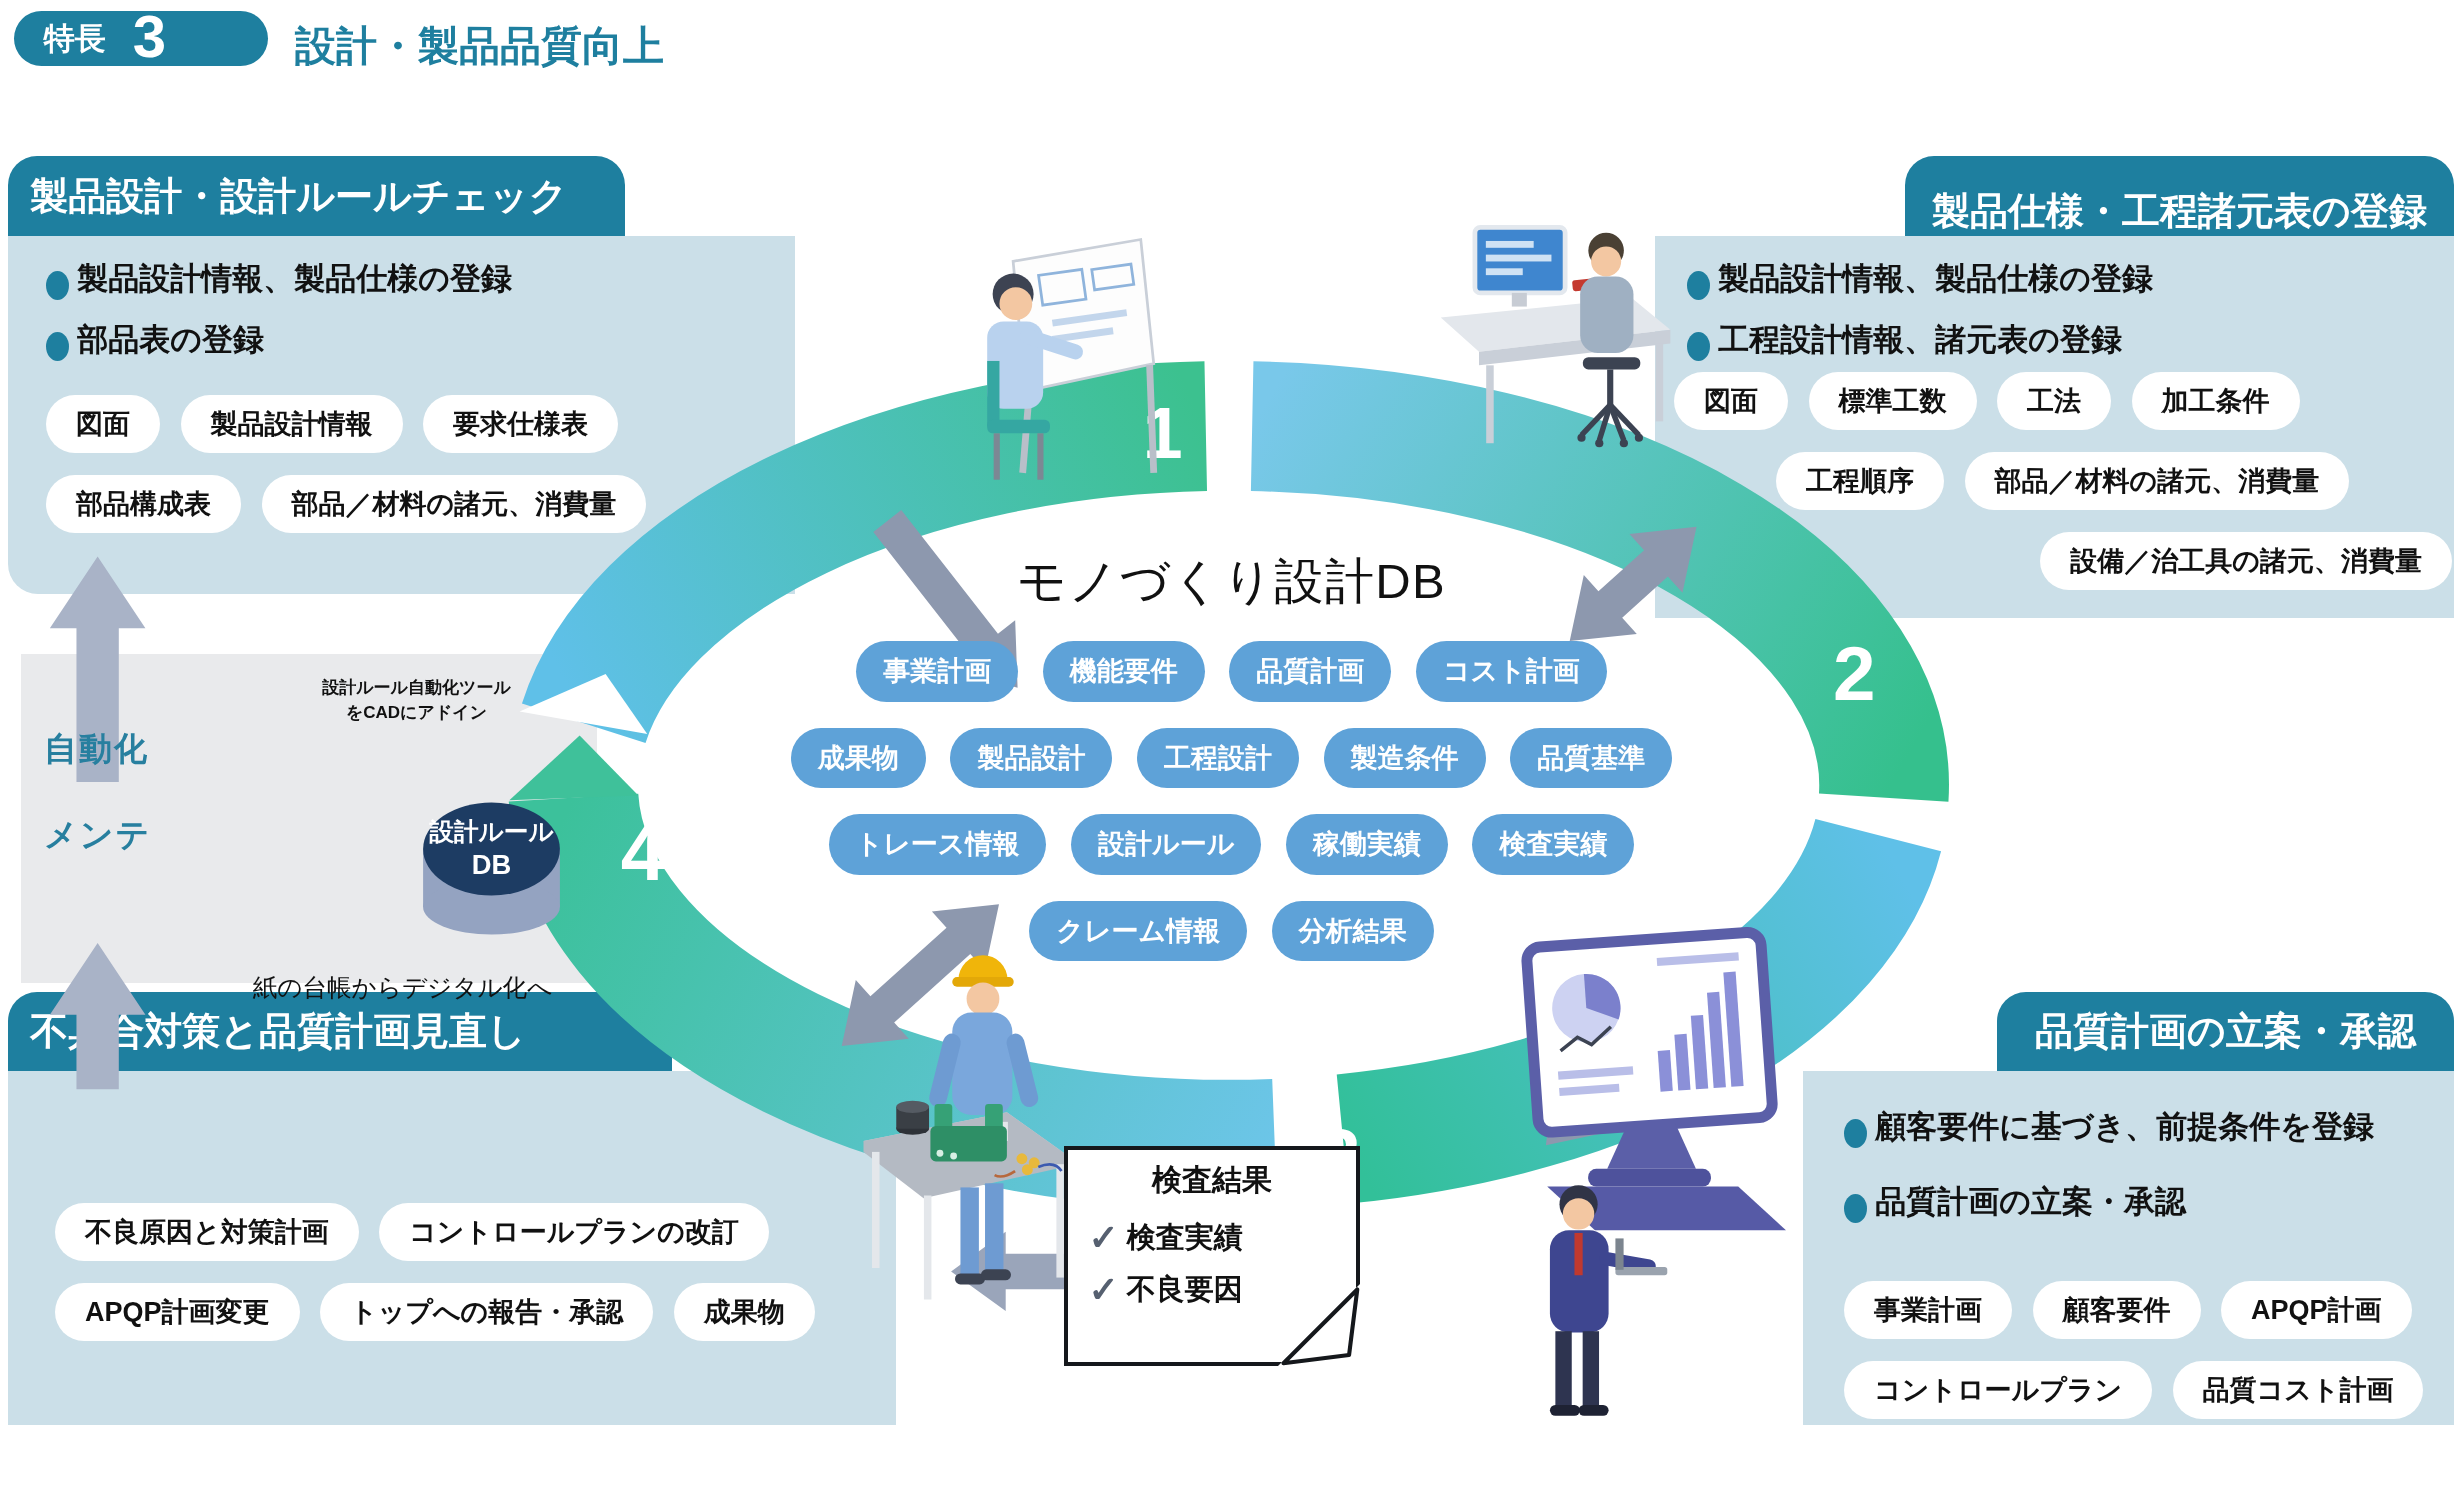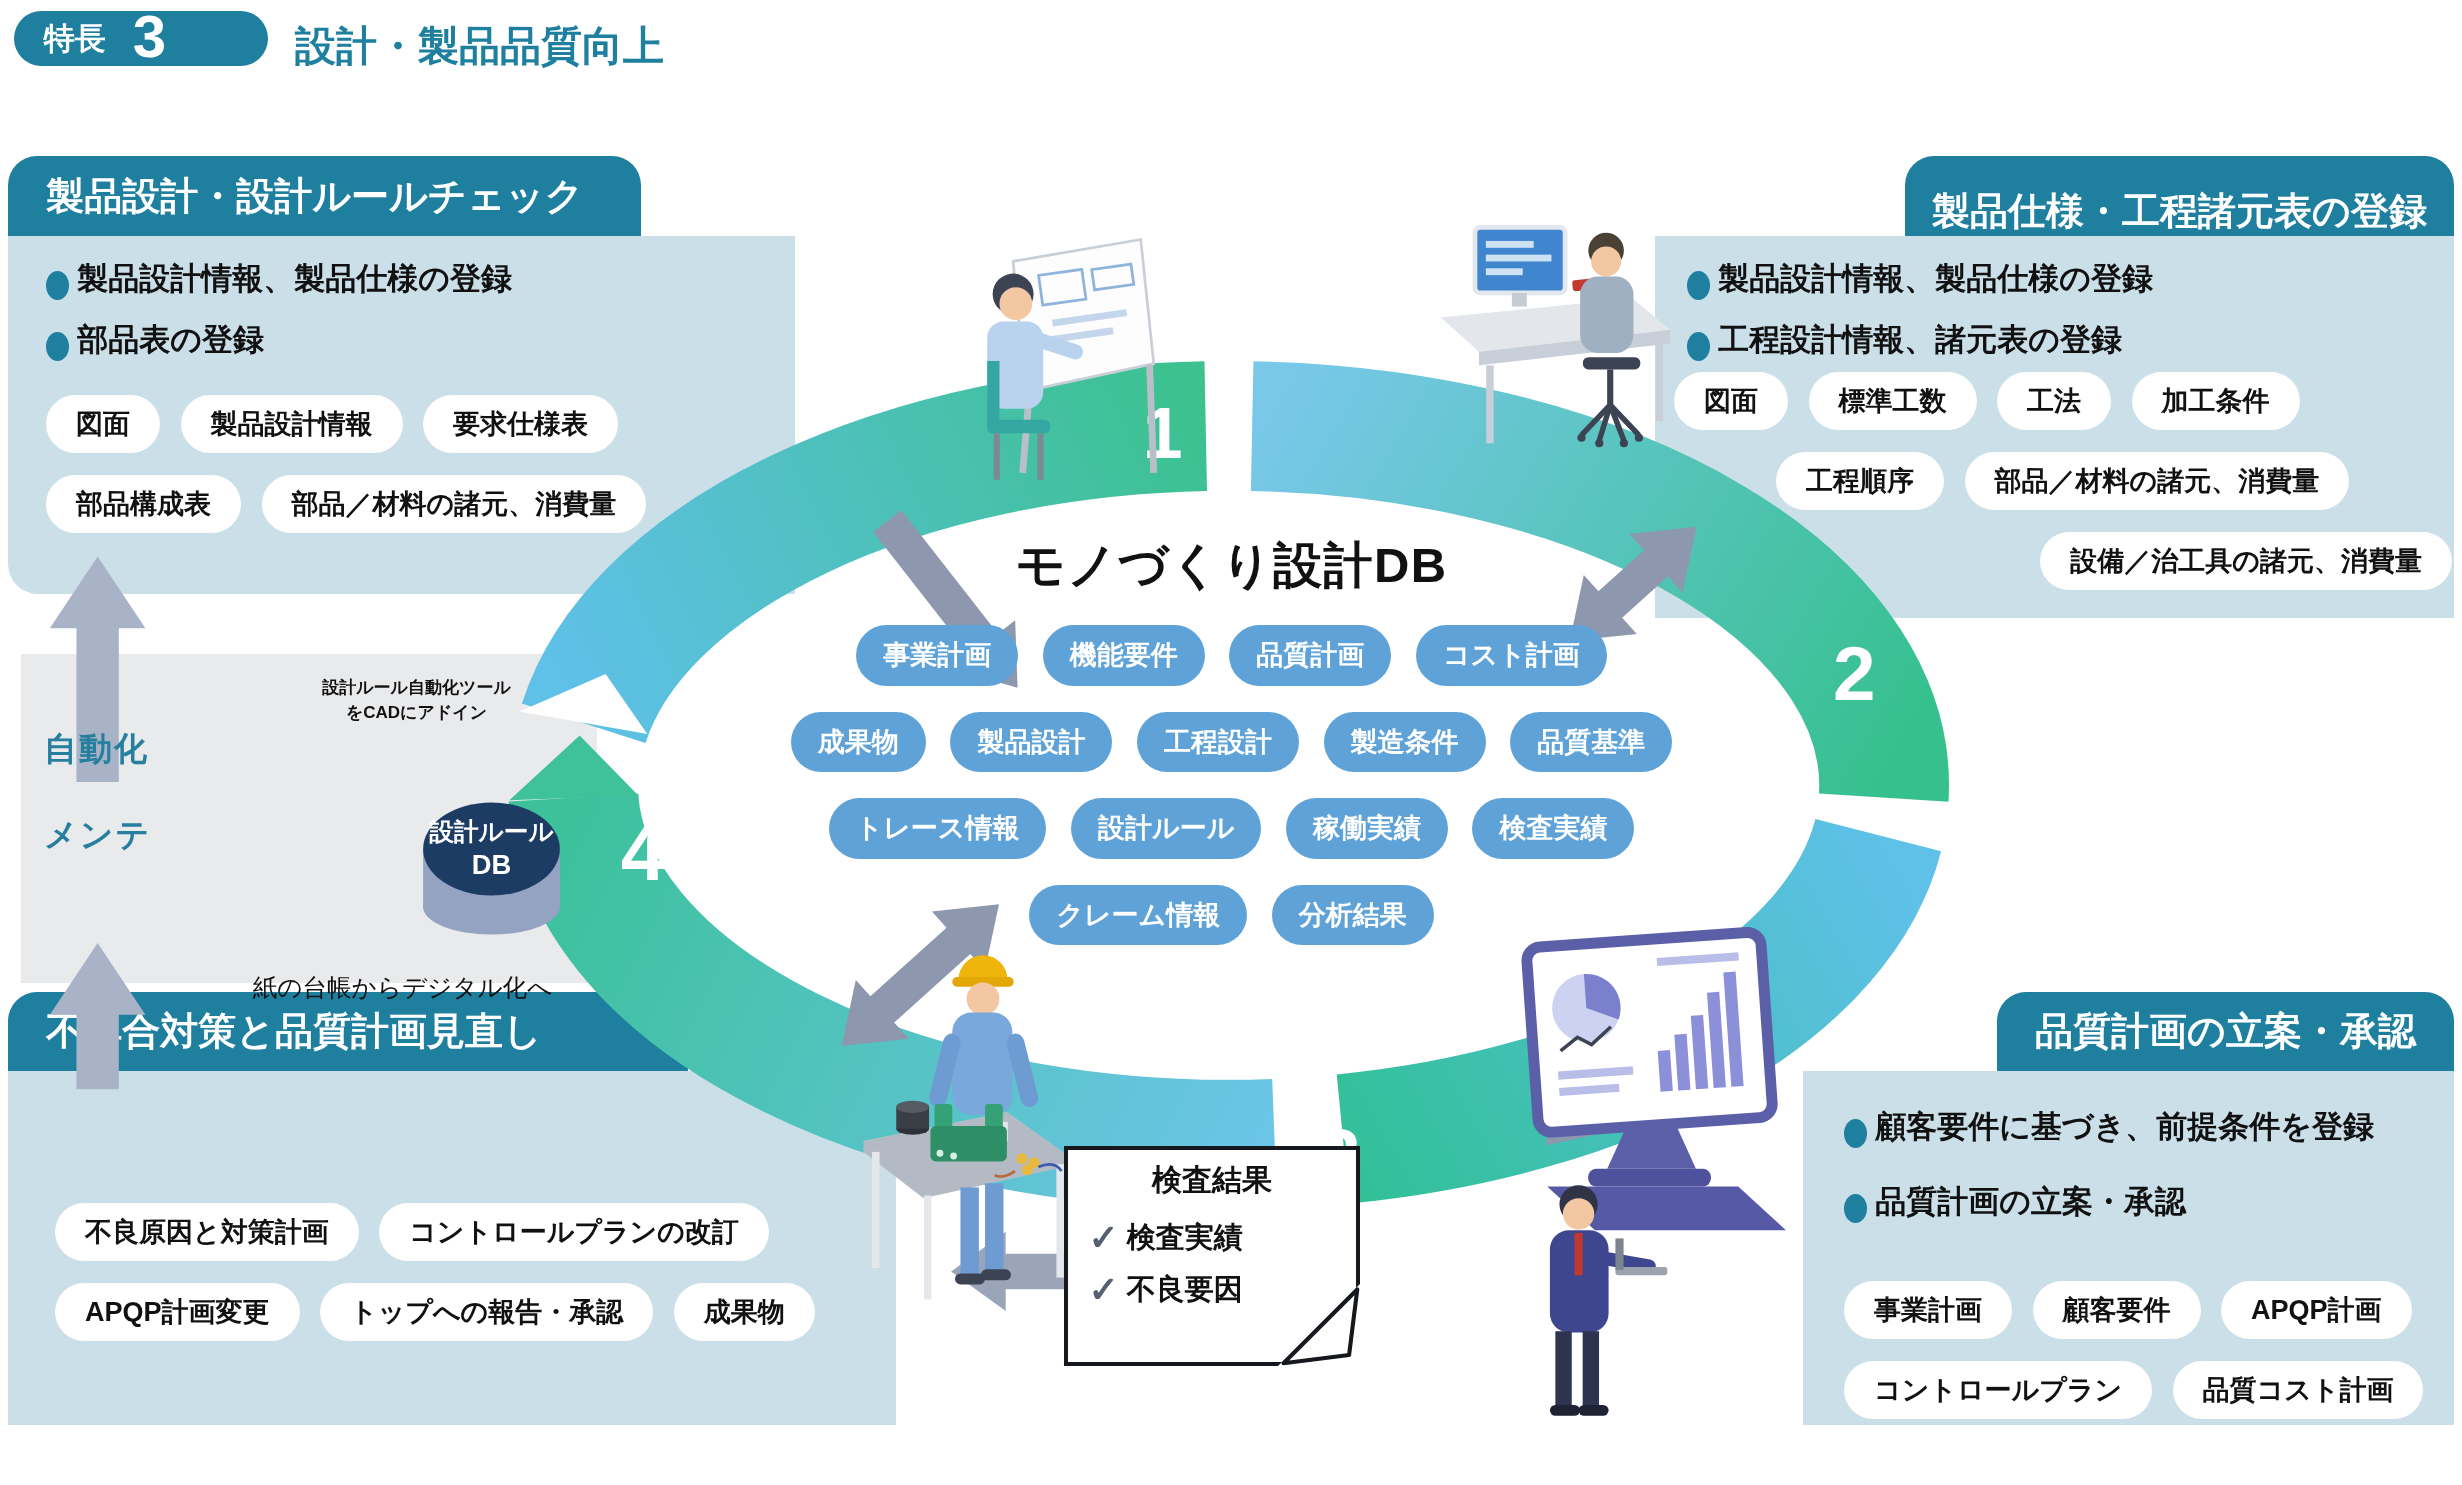--- a/index.html
+++ b/index.html
@@ -1,20 +1,20 @@
 <!DOCTYPE html>
 <html style="font-size:11px"><head>
 <meta charset="utf-8">
 <style>
   html,body{margin:0;padding:0;background:#fff;}
   .stage{position:relative;width:2462px;height:1486px;background:#fff;overflow:hidden;
          font-family:"Liberation Sans",sans-serif;color:#111;}
   .panel-header{position:absolute;background:#1e7f9f;color:#fff;font-weight:800;font-size:38px;
                 display:flex;align-items:center;border-radius:29px 29px 0 0;z-index:1;}
-  .ph-left{padding-left:38px;}
+  .ph-left{padding-left:22px;}
   .ph-center{justify-content:center;}
   .panel-body{position:absolute;background:#cbdfe8;z-index:1;}
   .rb-bl{border-radius:0 0 0 30px;}
   .bullets{position:absolute;display:flex;flex-direction:column;gap:19px;z-index:3;}
   .bullet-row{display:flex;align-items:flex-end;gap:8.2px;font-size:31px;font-weight:700;white-space:nowrap;}
   .dot{width:23px;height:29px;border-radius:50%;background:#1e7f9f;flex:0 0 auto;}
   .pill-rows{position:absolute;display:flex;flex-direction:column;gap:22px;z-index:3;}
   .pill-row{display:flex;gap:20.5px;}
   .pill{background:#fff;border-radius:33px;padding:11px 30px;font-size:27px;font-weight:600;white-space:nowrap;}
   #tr-pills{width:778px;}
@@ -22,21 +22,21 @@
   #tr-pills .pill-row:nth-child(3){justify-content:flex-end;}
   
   .badge{position:absolute;left:13.7px;top:11px;width:254px;height:55px;background:#1e7f9f;
          border-radius:34px;display:flex;align-items:center;color:#fff;z-index:3;}
   .badge .lbl{font-size:31px;font-weight:800;margin-left:30px;}
   .badge .num{font-size:60px;font-weight:800;margin-left:27px;margin-top:-4.1px;}
   .page-title{position:absolute;left:295px;top:19px;font-size:41px;font-weight:800;color:#1e7f9f;z-index:3;white-space:nowrap;}
   
   .center-db{position:absolute;left:685px;top:533px;width:1093px;z-index:3;display:flex;
              flex-direction:column;align-items:center;}
-  .center-db .db-title{font-size:49px;font-weight:700;letter-spacing:1.4px;}
+  .center-db .db-title{font-size:49px;font-weight:400;letter-spacing:1.4px;margin-top:16px;}
   .db-rows{display:flex;flex-direction:column;gap:26px;align-items:center;margin-top:26px;}
   .db-rows .pill-row{gap:24.6px;}
   .db-rows .pill{background:#5ea2d8;color:#fff;font-weight:700;padding:12.3px 27px;}
   
   .tool-box{position:absolute;left:20.5px;top:654px;width:576px;height:329px;background:#e9eaec;z-index:1;}
   .tb-side{position:absolute;left:23px;font-size:33px;font-weight:800;color:#277f9f;letter-spacing:2px;z-index:3;}
   .tb-caption{position:absolute;left:205px;width:355px;top:280px;text-align:center;font-size:24.6px;font-weight:500;z-index:3;margin-top:37px;}
   .tb-cyl{position:absolute;left:362px;top:130px;z-index:3;}
   
   .note{position:absolute;left:1064px;top:1146px;width:296px;height:220px;background:#fff;

